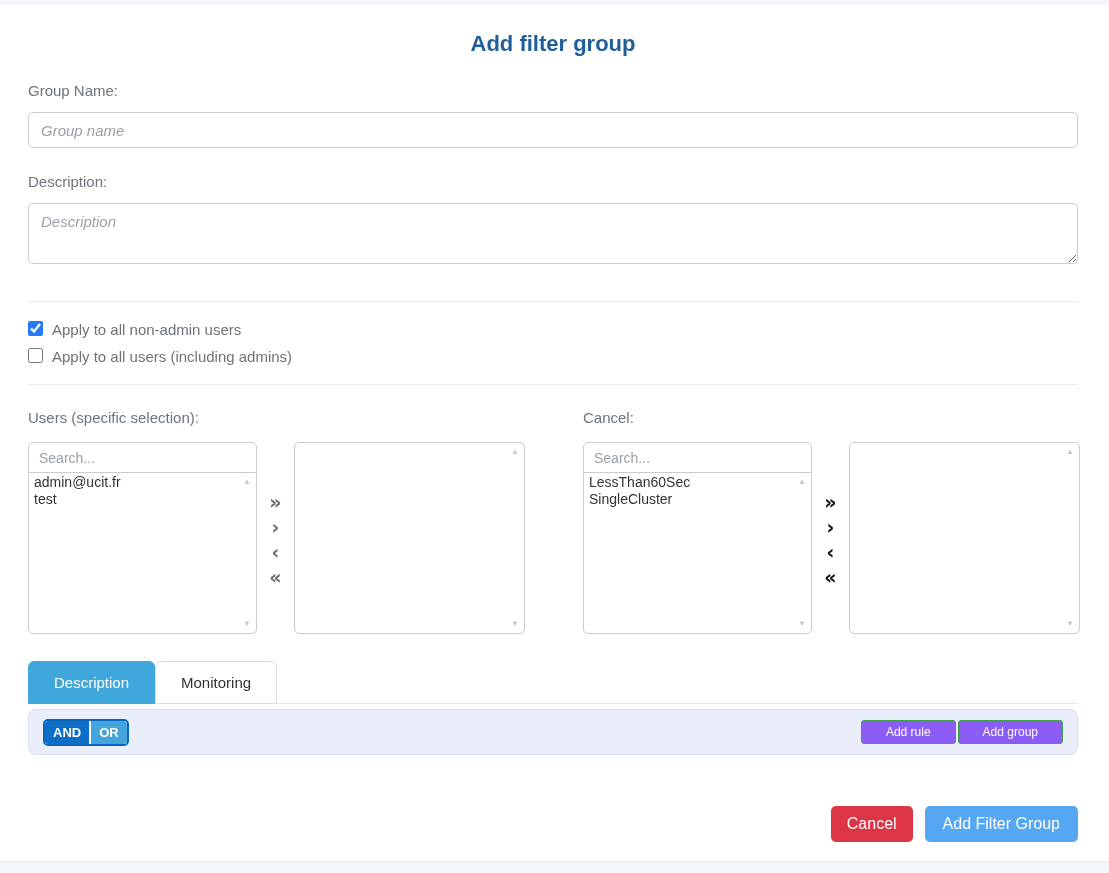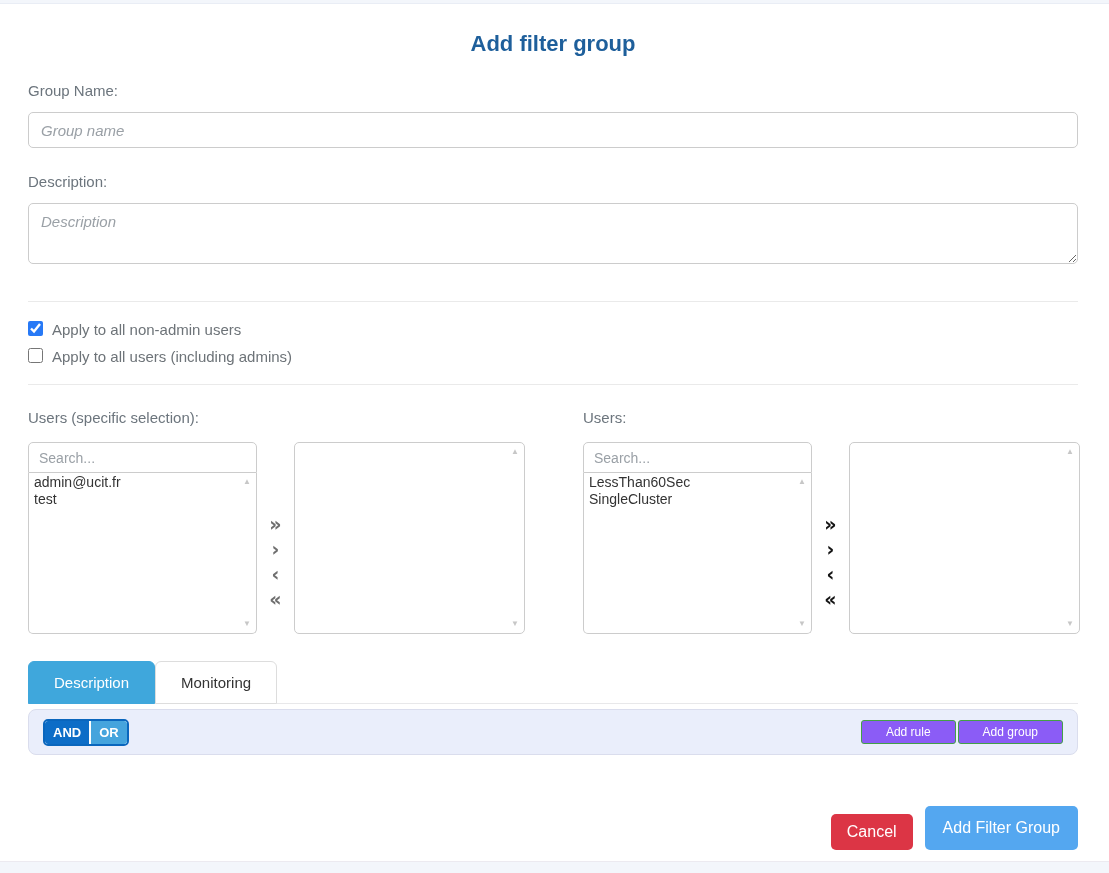--- a/index.html
+++ b/index.html
@@ -28,21 +28,21 @@
 
   .checkbox-block { margin-top: 19px; }
   .checkbox-row { display: flex; align-items: flex-start; gap: 9px; margin-bottom: 10px; }
   .checkbox-row input[type="checkbox"] { width: 15px; height: 15px; accent-color: #2779f6; }
   .checkbox-row .cb-label { font-size: 15px; color: #6d7378; }
 
   .pickers-row { display: flex; margin-top: 24px; }
   .picker { width: 497px; }
   .picker + .picker { margin-left: 58px; }
   .picker-label { font-size: 15px; color: #6c757d; display: block; }
-  .picker-body { display: flex; margin-top: 16px; align-items: center; }
+  .picker-body { display: flex; margin-top: 16px; }
 
   .left-stack { width: 229px; }
   .search-input {
     width: 100%; height: 31px; border: 1px solid #cccccc; border-radius: 5px 5px 0 0;
     padding: 0 10px; font-size: 14px; font-family: "Liberation Sans", sans-serif; display: block;
   }
   .listbox {
     position: relative; border: 1px solid #cccccc; background: #fff; overflow: hidden;
   }
   .left-list { width: 229px; height: 161px; border-top: none; border-radius: 0 0 5px 5px; }
@@ -69,21 +69,21 @@
   }
   .andor-group { display: inline-flex; border: 2px solid #0a66bd; border-radius: 5px; background: #ffffff; overflow: hidden; }
   .andor-btn { font-size: 13px; font-weight: bold; color: #ffffff; border: none; padding: 4px 8px; cursor: pointer; font-family: "Liberation Sans", sans-serif; }
   .andor-btn.and { background: #0d6dc7; border-radius: 2px 0 0 2px; margin-right: 2px; }
   .andor-btn.or  { background: #45a4dd; border-radius: 0 2px 2px 0; }
   .add-group-btns { display: inline-flex; gap: 2px; }
   .add-btn { font-size: 12px; color: #ffffff; background: #8b5cf6; border: 1px solid #43a047; border-radius: 3px; padding: 4px 24px; cursor: pointer; font-family: "Liberation Sans", sans-serif; }
 
   .footer-row { margin-top: 51px; display: flex; justify-content: flex-end; gap: 12px; }
   .footer-btn { font-size: 16px; color: #ffffff; border: none; border-radius: 5px; padding: 9px 16px; cursor: pointer; font-family: "Liberation Sans", sans-serif; }
-  .cancel-btn { background: #dc3545; margin-top: 8px; }
+  .cancel-btn { background: #dc3545; }
   .submit-btn { background: #54a7f0; padding: 9px 18px; }
 </style>
 </head>
 <body>
 
 <div class="page-strip-top"></div>
 
 <div class="container">
 
   <h1 class="modal-title">Add filter group</h1>
@@ -132,21 +132,21 @@
           <button class="arrow-btn">«</button>
         </div>
         <div class="listbox right-list">
           <div class="scroll-arrow up">▲</div>
           <div class="scroll-arrow down">▼</div>
         </div>
       </div>
     </div>
 
     <div class="picker">
-      <span class="picker-label">Users:</span>
+      <span class="picker-label">Cancel:</span>
       <div class="picker-body">
         <div class="left-stack">
           <input class="search-input" type="text" placeholder="Search..." style="">
           <div class="listbox left-list">
             <div class="list-items">
               <div class="list-item">LessThan60Sec</div>
               <div class="list-item">SingleCluster</div>
             </div>
             <div class="scroll-arrow up">▲</div>
             <div class="scroll-arrow down">▼</div>

